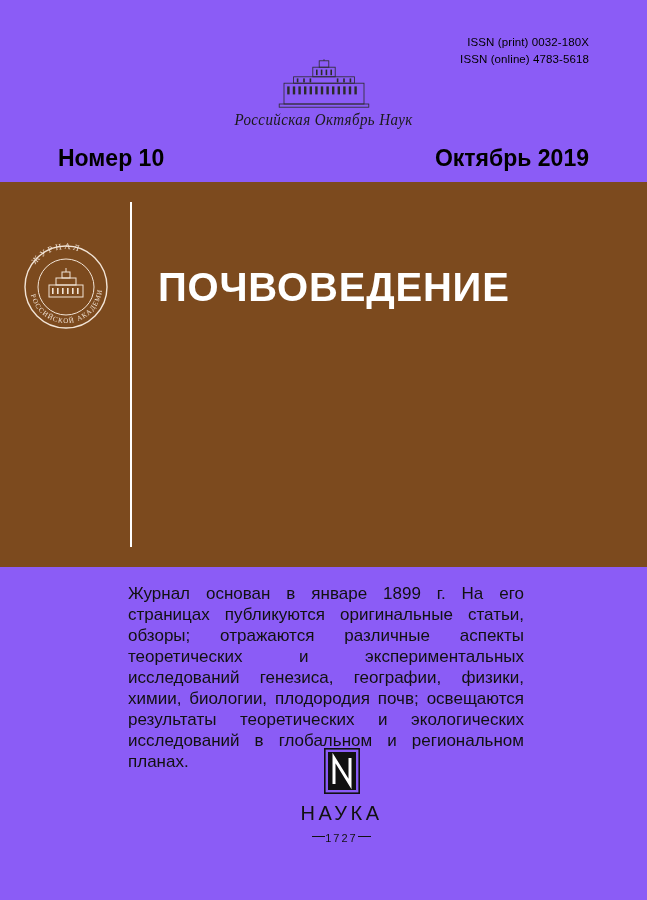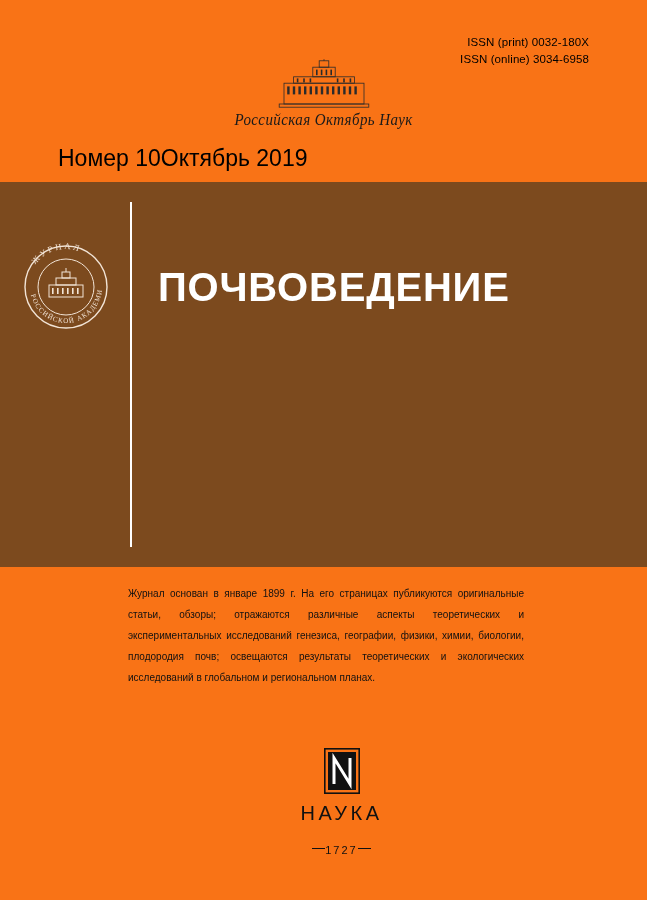--- a/index.html
+++ b/index.html
@@ -10,21 +10,21 @@
   body {
     width: 647px;
     height: 900px;
     position: relative;
     font-family: "Liberation Sans", sans-serif;
     overflow: hidden;
   }
   .page {
     position: absolute;
     inset: 0;
-    background: #f97316;
+    background: #8b5cf6;
   }
 
   
   .issn-block {
     position: absolute;
     top: 34px;
     right: 58px;
     text-align: right;
     font-size: 11.5px;
     line-height: 17px;
@@ -58,26 +58,26 @@
   }
 
   
   .issue-line {
     position: absolute;
     top: 143px;
     left: 0;
     right: 0;
     height: 30px;
     display: flex;
-    justify-content: flex-start;
+    justify-content: space-between;
     align-items: center;
     padding: 0 58px;
     box-sizing: border-box;
     font-size: 23px;
-    font-weight: normal;
+    font-weight: bold;
     color: #000000;
   }
 
   
   .brown-panel {
     position: absolute;
     top: 182px;
     left: 0;
     width: 647px;
     height: 385px;
@@ -124,21 +124,21 @@
     letter-spacing: 0.4px;
     line-height: 44px;
   }
 
   
   .abstract {
     position: absolute;
     top: 583px;
     left: 128px;
     width: 396px;
-    font-size: 10px;
+    font-size: 17px;
     line-height: 21px;
     color: #111111;
     text-align: justify;
     text-justify: inter-word;
   }
 
   
   .publisher {
     position: absolute;
     left: 0;
@@ -164,37 +164,37 @@
   .nauka-year {
     margin-top: 3px;
     font-size: 11px;
     letter-spacing: 2px;
     color: #111111;
   }
   .nauka-year-wrap {
     display: flex;
     align-items: center;
     gap: 0;
-    margin-top: 16px;
+    margin-top: 4px;
   }
   .year-dash {
     width: 13px;
     height: 1px;
     background: #111111;
     display: block;
   }
 </style>
 </head>
 <body>
 
 <div class="page">
 
   <div class="issn-block">
     <div>ISSN (print) 0032-180X</div>
-    <div>ISSN (online) 3034-6958</div>
+    <div>ISSN (online) 4783-5618</div>
   </div>
 
   <div class="ras-emblem">
     <svg class="ras-building" viewBox="0 0 120 62">
       <g fill="none" stroke="#2b2b2b" stroke-width="1">
         <rect x="10" y="30" width="100" height="26"></rect>
         <rect x="22" y="22" width="76" height="8"></rect>
         <rect x="46" y="10" width="28" height="12"></rect>
         <rect x="54" y="2" width="12" height="8"></rect>
         <line x1="60" y1="0" x2="60" y2="2"></line>

